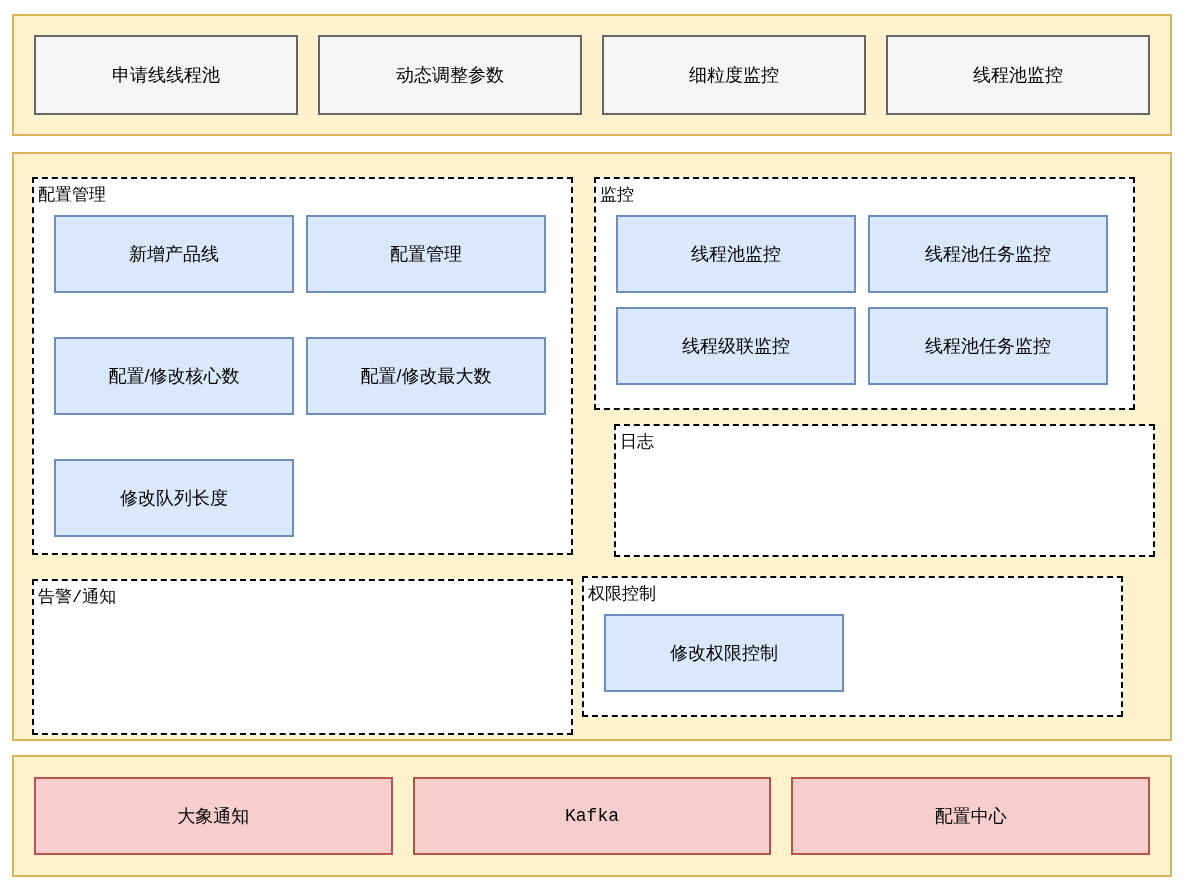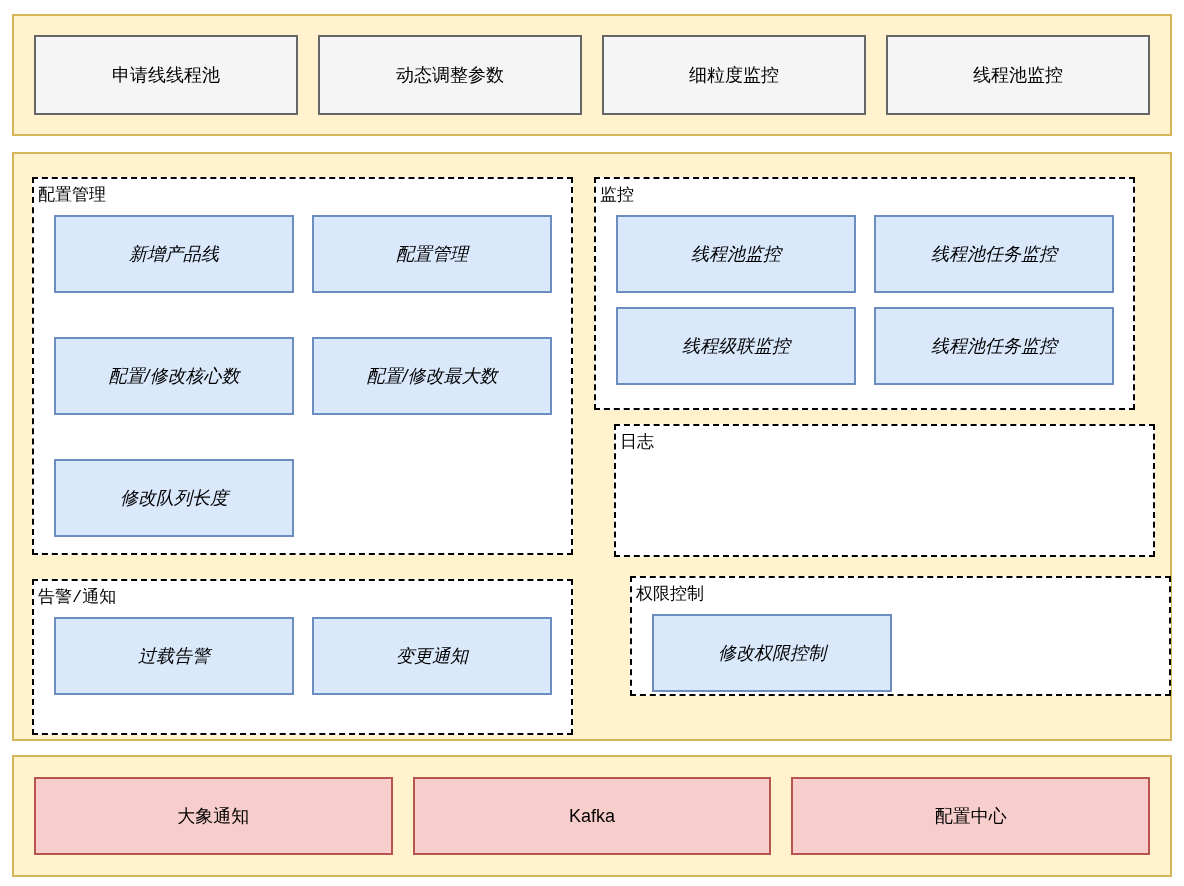--- a/index.html
+++ b/index.html
@@ -6,21 +6,21 @@
   body { font-family:"Liberation Sans","DejaVu Sans",sans-serif; color:#000; }
   #page { position:relative; width:1184px; height:886px; background:#ffffff; overflow:hidden; }
 
   .band {
     position:absolute; left:12px; width:1156px;
     background:#fff2cc; border:2px solid #d6b656;
     box-sizing:content-box;
   }
   #top-band    { top:14px;  height:118px; }
   #middle-band { top:152px; height:585px; }
-  #bottom-band { top:755px; height:118px; }
+  #bottom-band { top:755px; height:118px;font-family:Liberation Mono, monospace; }
 
   .h-row { display:flex; align-items:center; height:100%; padding:0 20px; gap:20px; }
   .h-row .cell { flex:1; display:flex; align-items:center; justify-content:center; }
 
   .feature-box {
     height:76px; background:#f5f5f5; border:2px solid #666666;
     font-size:18px; text-align:center;
   }
   .infra-box {
     height:74px; background:#f8cecc; border:2px solid #b85450;
@@ -30,36 +30,36 @@
   .section {
     position:absolute; background:#ffffff; border:2px dashed #000000;
     box-sizing:border-box;
   }
   .section-title {
     position:absolute; left:4px; top:4px;
     font-size:17px; white-space:nowrap;font-family:Liberation Mono, monospace;
   }
   .module-grid {
     position:absolute; left:20px; top:36px;
-    display:grid; grid-template-columns:240px 240px; column-gap:18px;font-style:italic;
+    display:grid; grid-template-columns:240px 240px; column-gap:12px;
   }
   .module-box {
     width:240px; height:78px; box-sizing:border-box;
     background:#dae8fc; border:2px solid #6c8ebf;
     display:flex; align-items:center; justify-content:center;
     font-size:18px; text-align:center;
   }
 
   #section-config     { left:18px;  top:23px;  width:541px; height:378px; }
   #section-config .module-grid { row-gap:44px; }
   #section-monitor    { left:580px; top:23px;  width:541px; height:233px; }
   #section-monitor .module-grid { row-gap:14px; }
   #section-log        { left:600px; top:270px; width:541px; height:133px; }
   #section-alarm      { left:18px;  top:425px; width:541px; height:156px; }
-  #section-permission { left:616px; top:422px; width:541px; height:120px; }
+  #section-permission { left:568px; top:422px; width:541px; height:141px; }
 </style>
 </head>
 <body>
 
 <div id="page">
 
   <div class="band" id="top-band">
     <div class="h-row">
       <div class="cell feature-box">申请线线程池</div>
       <div class="cell feature-box">动态调整参数</div>
@@ -90,24 +90,20 @@
         <div class="module-box">线程池任务监控</div>
       </div>
     </div>
 
     <div class="section" id="section-log">
       <div class="section-title">日志</div>
     </div>
 
     <div class="section" id="section-alarm">
       <div class="section-title">告警/通知</div>
-      <div class="module-grid">
-        <div class="module-box">过载告警</div>
-        <div class="module-box">变更通知</div>
-      </div>
     </div>
 
     <div class="section" id="section-permission">
       <div class="section-title">权限控制</div>
       <div class="module-grid">
         <div class="module-box">修改权限控制</div>
       </div>
     </div>
 
   </div>

